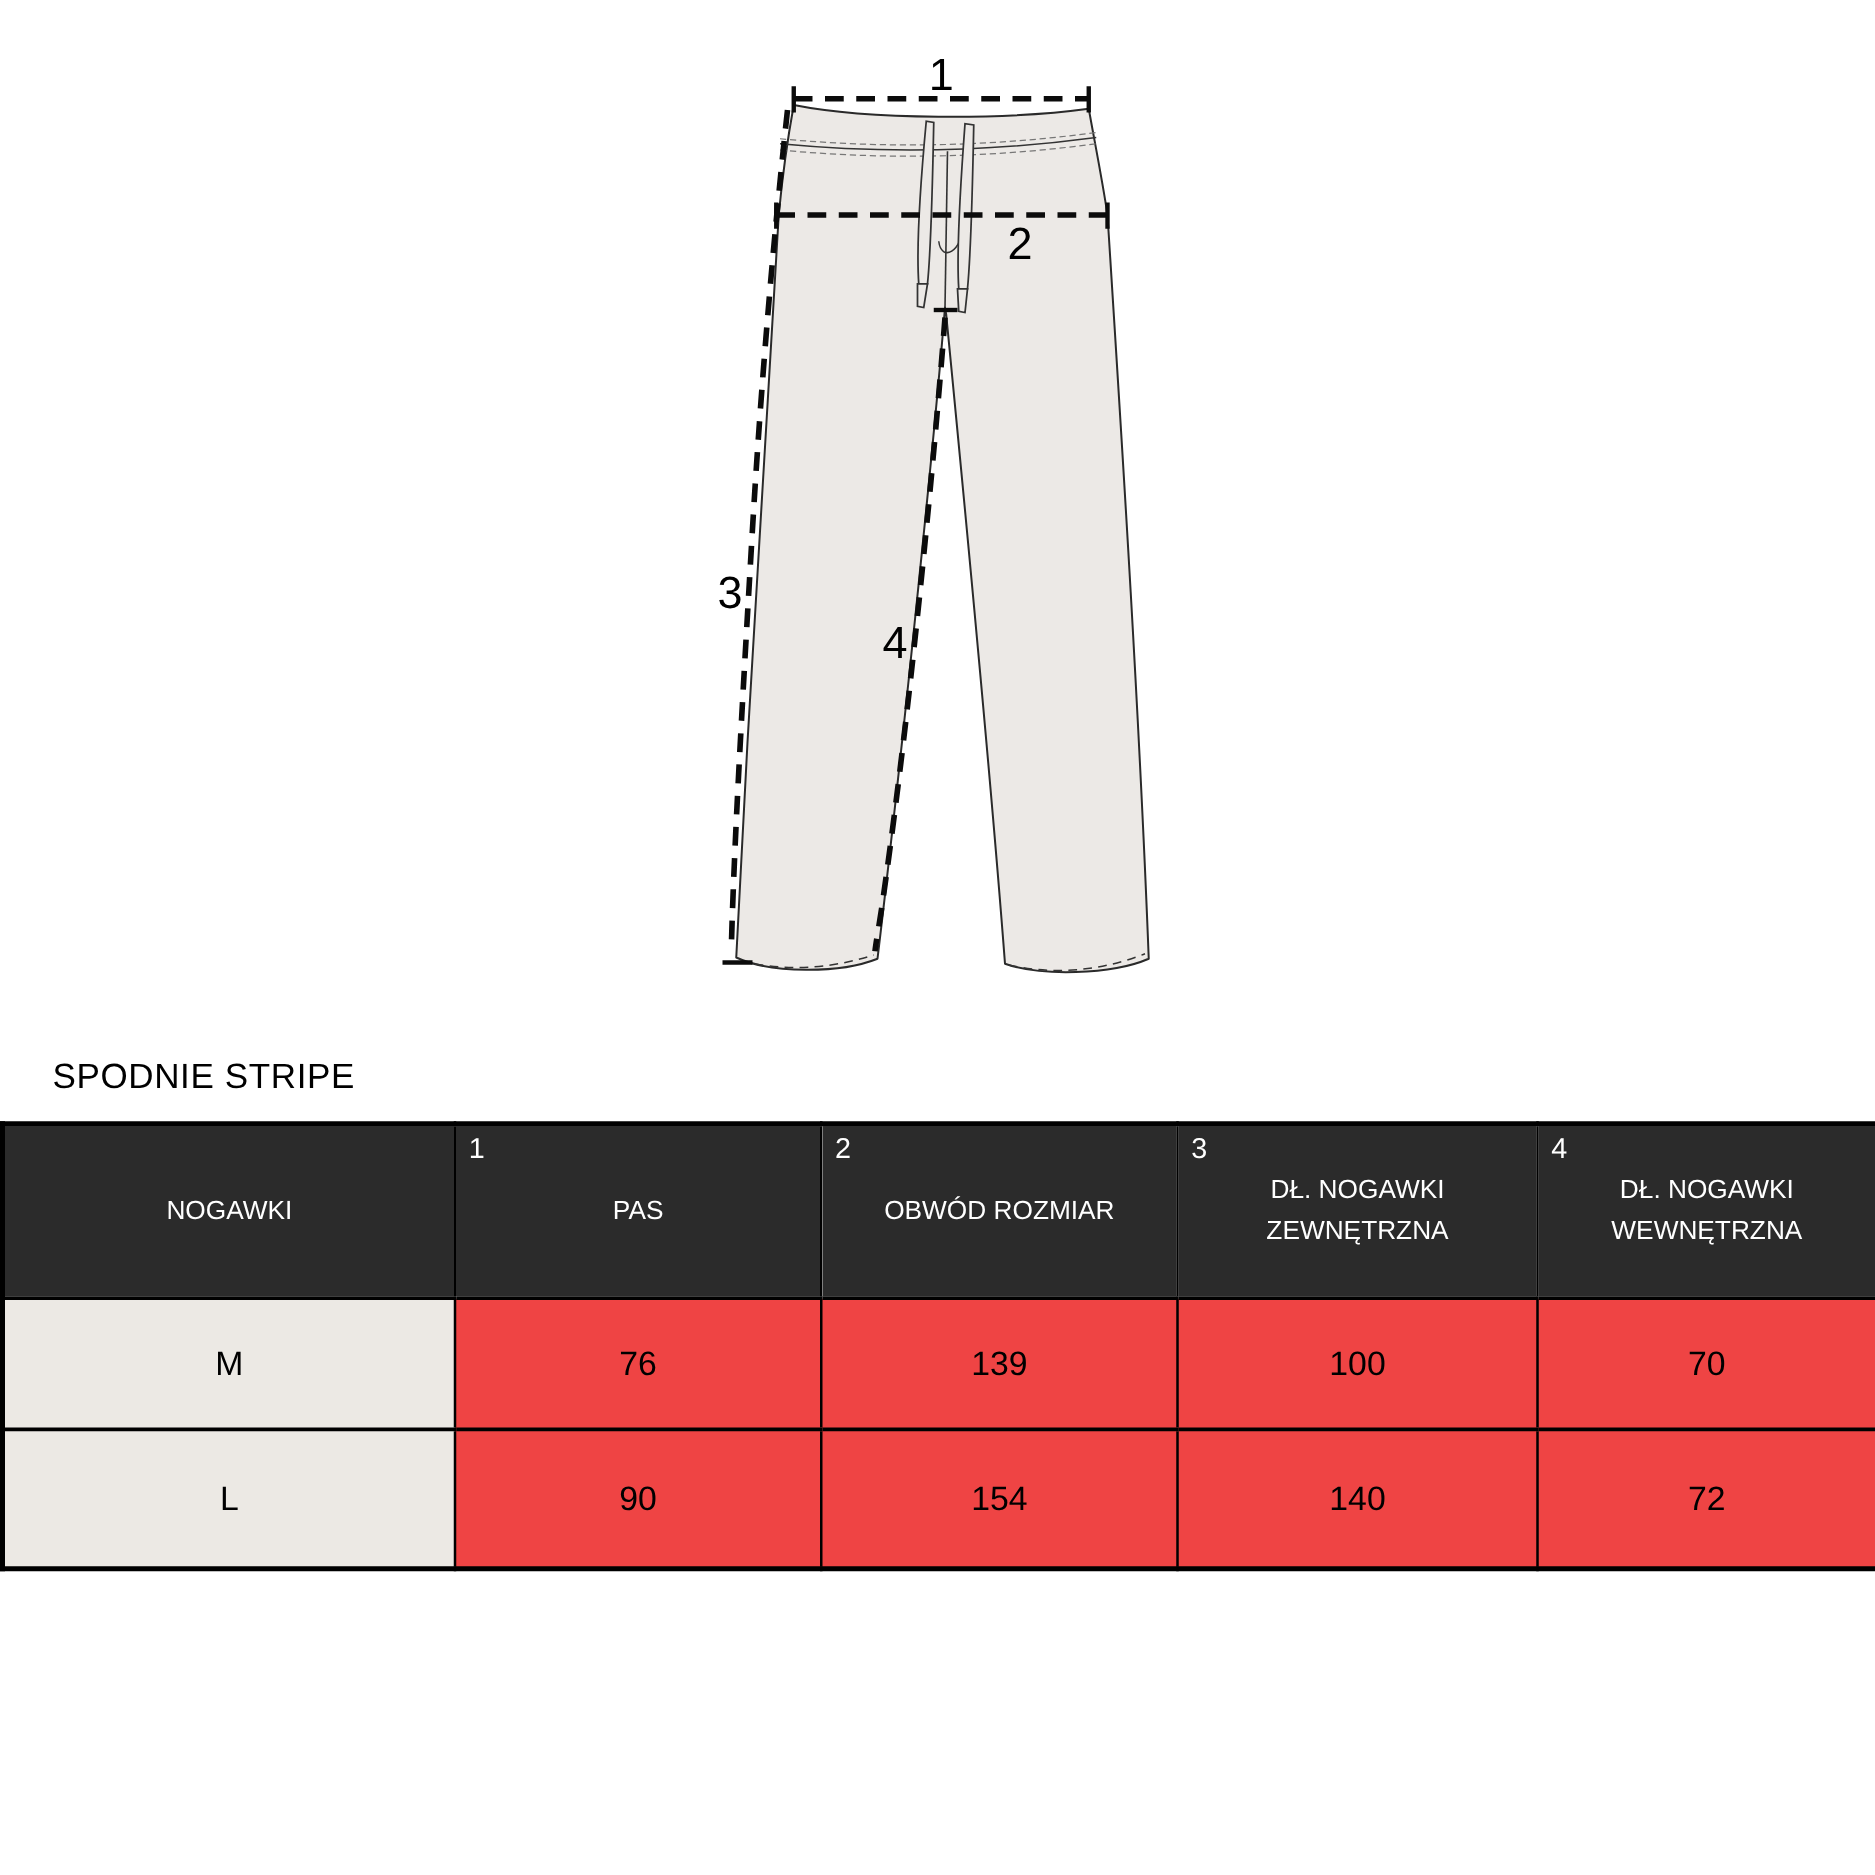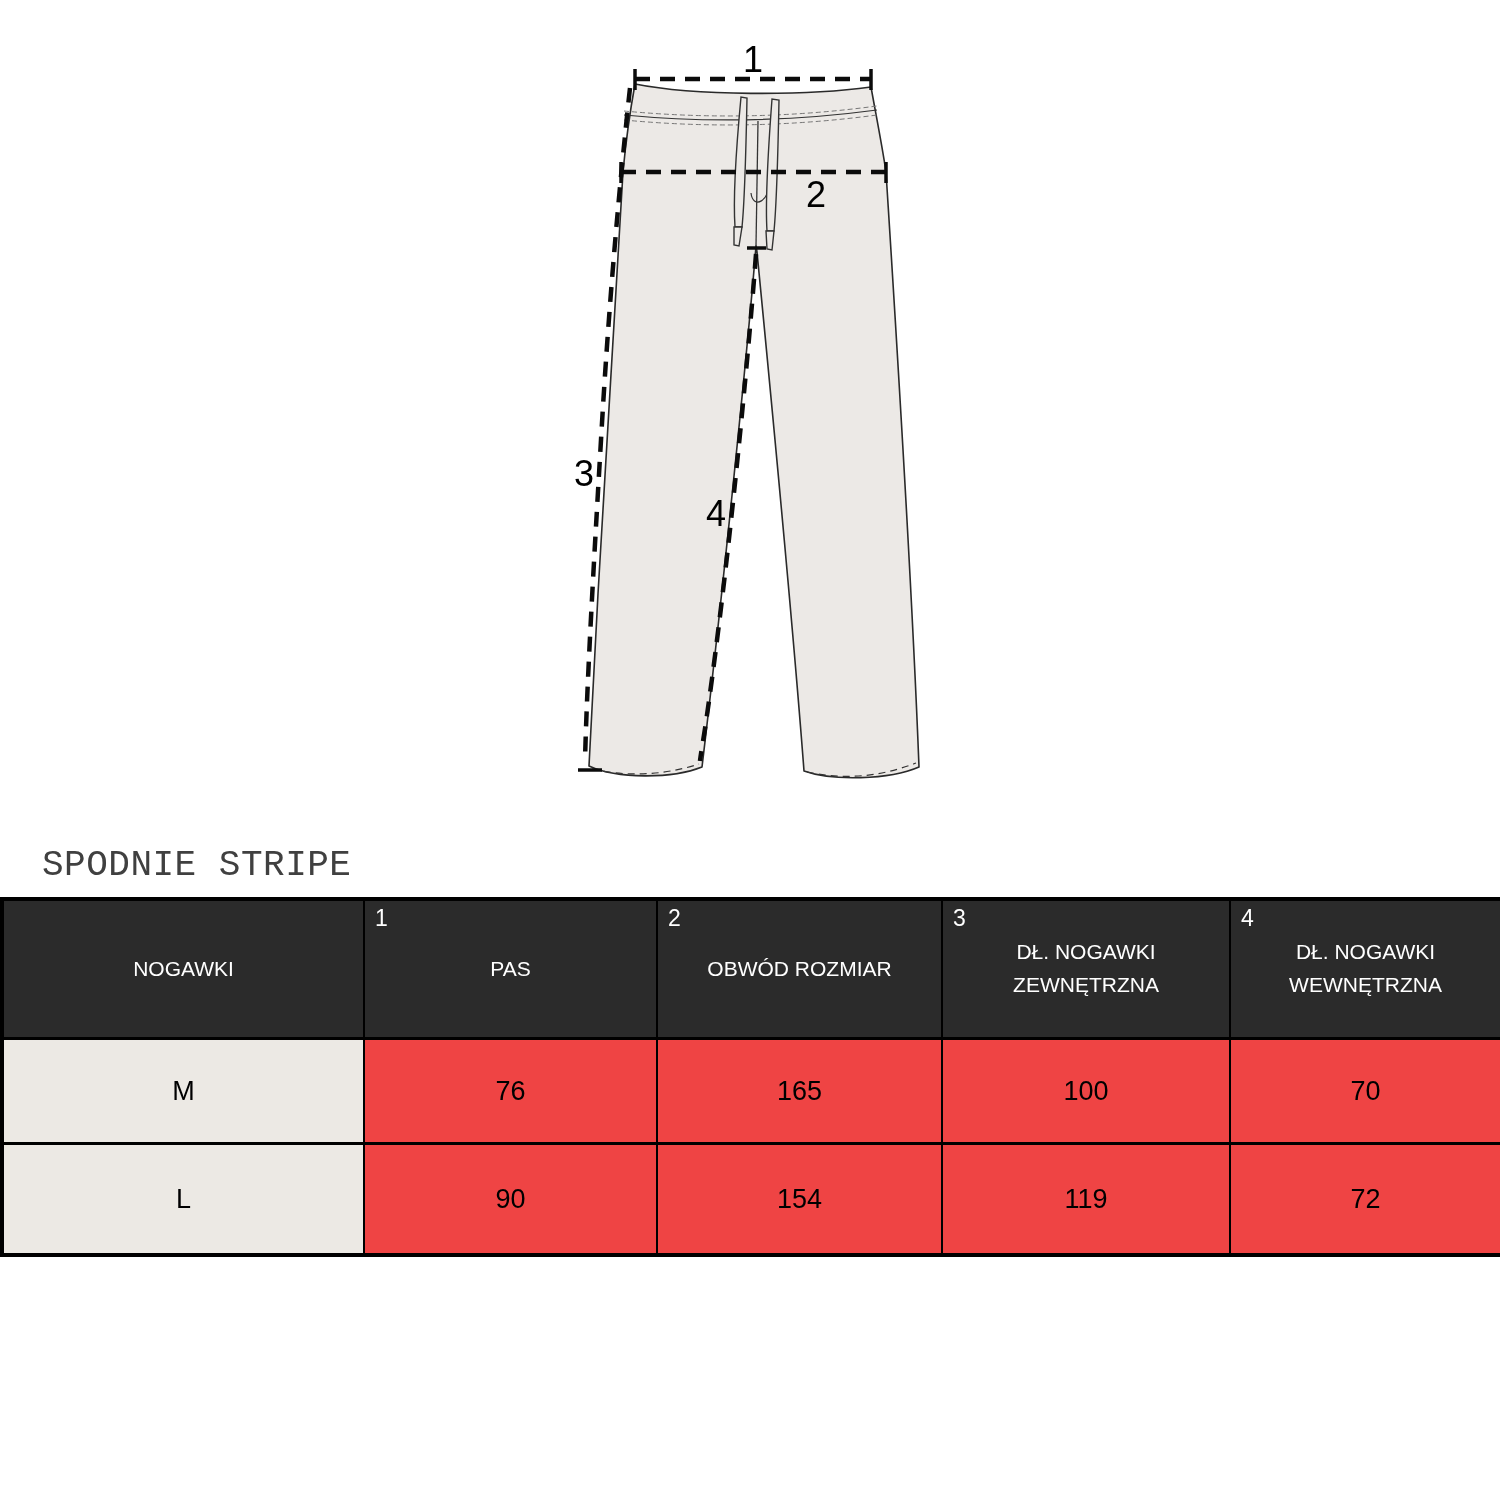--- a/index.html
+++ b/index.html
@@ -5,21 +5,21 @@
   html,body { margin:0; padding:0; background:#ffffff; }
   #canvas {
     position:relative; width:1500px; height:1500px; background:#ffffff;
     font-family:"Liberation Sans", sans-serif; overflow:hidden;
   }
   #pants-svg { position:absolute; left:550px; top:28px; }
   #pants-svg text { font-family:"Liberation Sans", sans-serif; }
 
   #page-title {
     position:absolute; left:42px; top:845px; margin:0;
-    font-size:36px; font-weight:400; color:#404040; letter-spacing:0.5px;font-family:Liberation Mono, monospace;
+    font-size:28px; font-weight:400; color:#000000; letter-spacing:0.5px;
   }
 
   #size-table-wrap { position:absolute; left:0; top:897px; width:1500px; }
   table.size-chart {
     width:1500px; border-collapse:collapse; table-layout:fixed;
     border:4px solid #000;
   }
   table.size-chart col.c0 { width:362px; }
   table.size-chart col.c1 { width:293px; }
   table.size-chart col.c2 { width:285px; }
@@ -134,28 +134,28 @@
             <span class="hnum">4</span>
             <div class="hlabel">DŁ. NOGAWKI
 WEWNĘTRZNA</div>
           </th>
         </tr>
       </thead>
       <tbody>
         <tr class="row-0">
           <td class="size-cell">M</td>
           <td>76</td>
-          <td>165</td>
+          <td>139</td>
           <td>100</td>
           <td>70</td>
         </tr>
         <tr class="row-1">
           <td class="size-cell">L</td>
           <td>90</td>
           <td>154</td>
-          <td>119</td>
+          <td>140</td>
           <td>72</td>
         </tr>
       </tbody>
     </table>
   </div>
 
 </div>
 
 </body></html>

